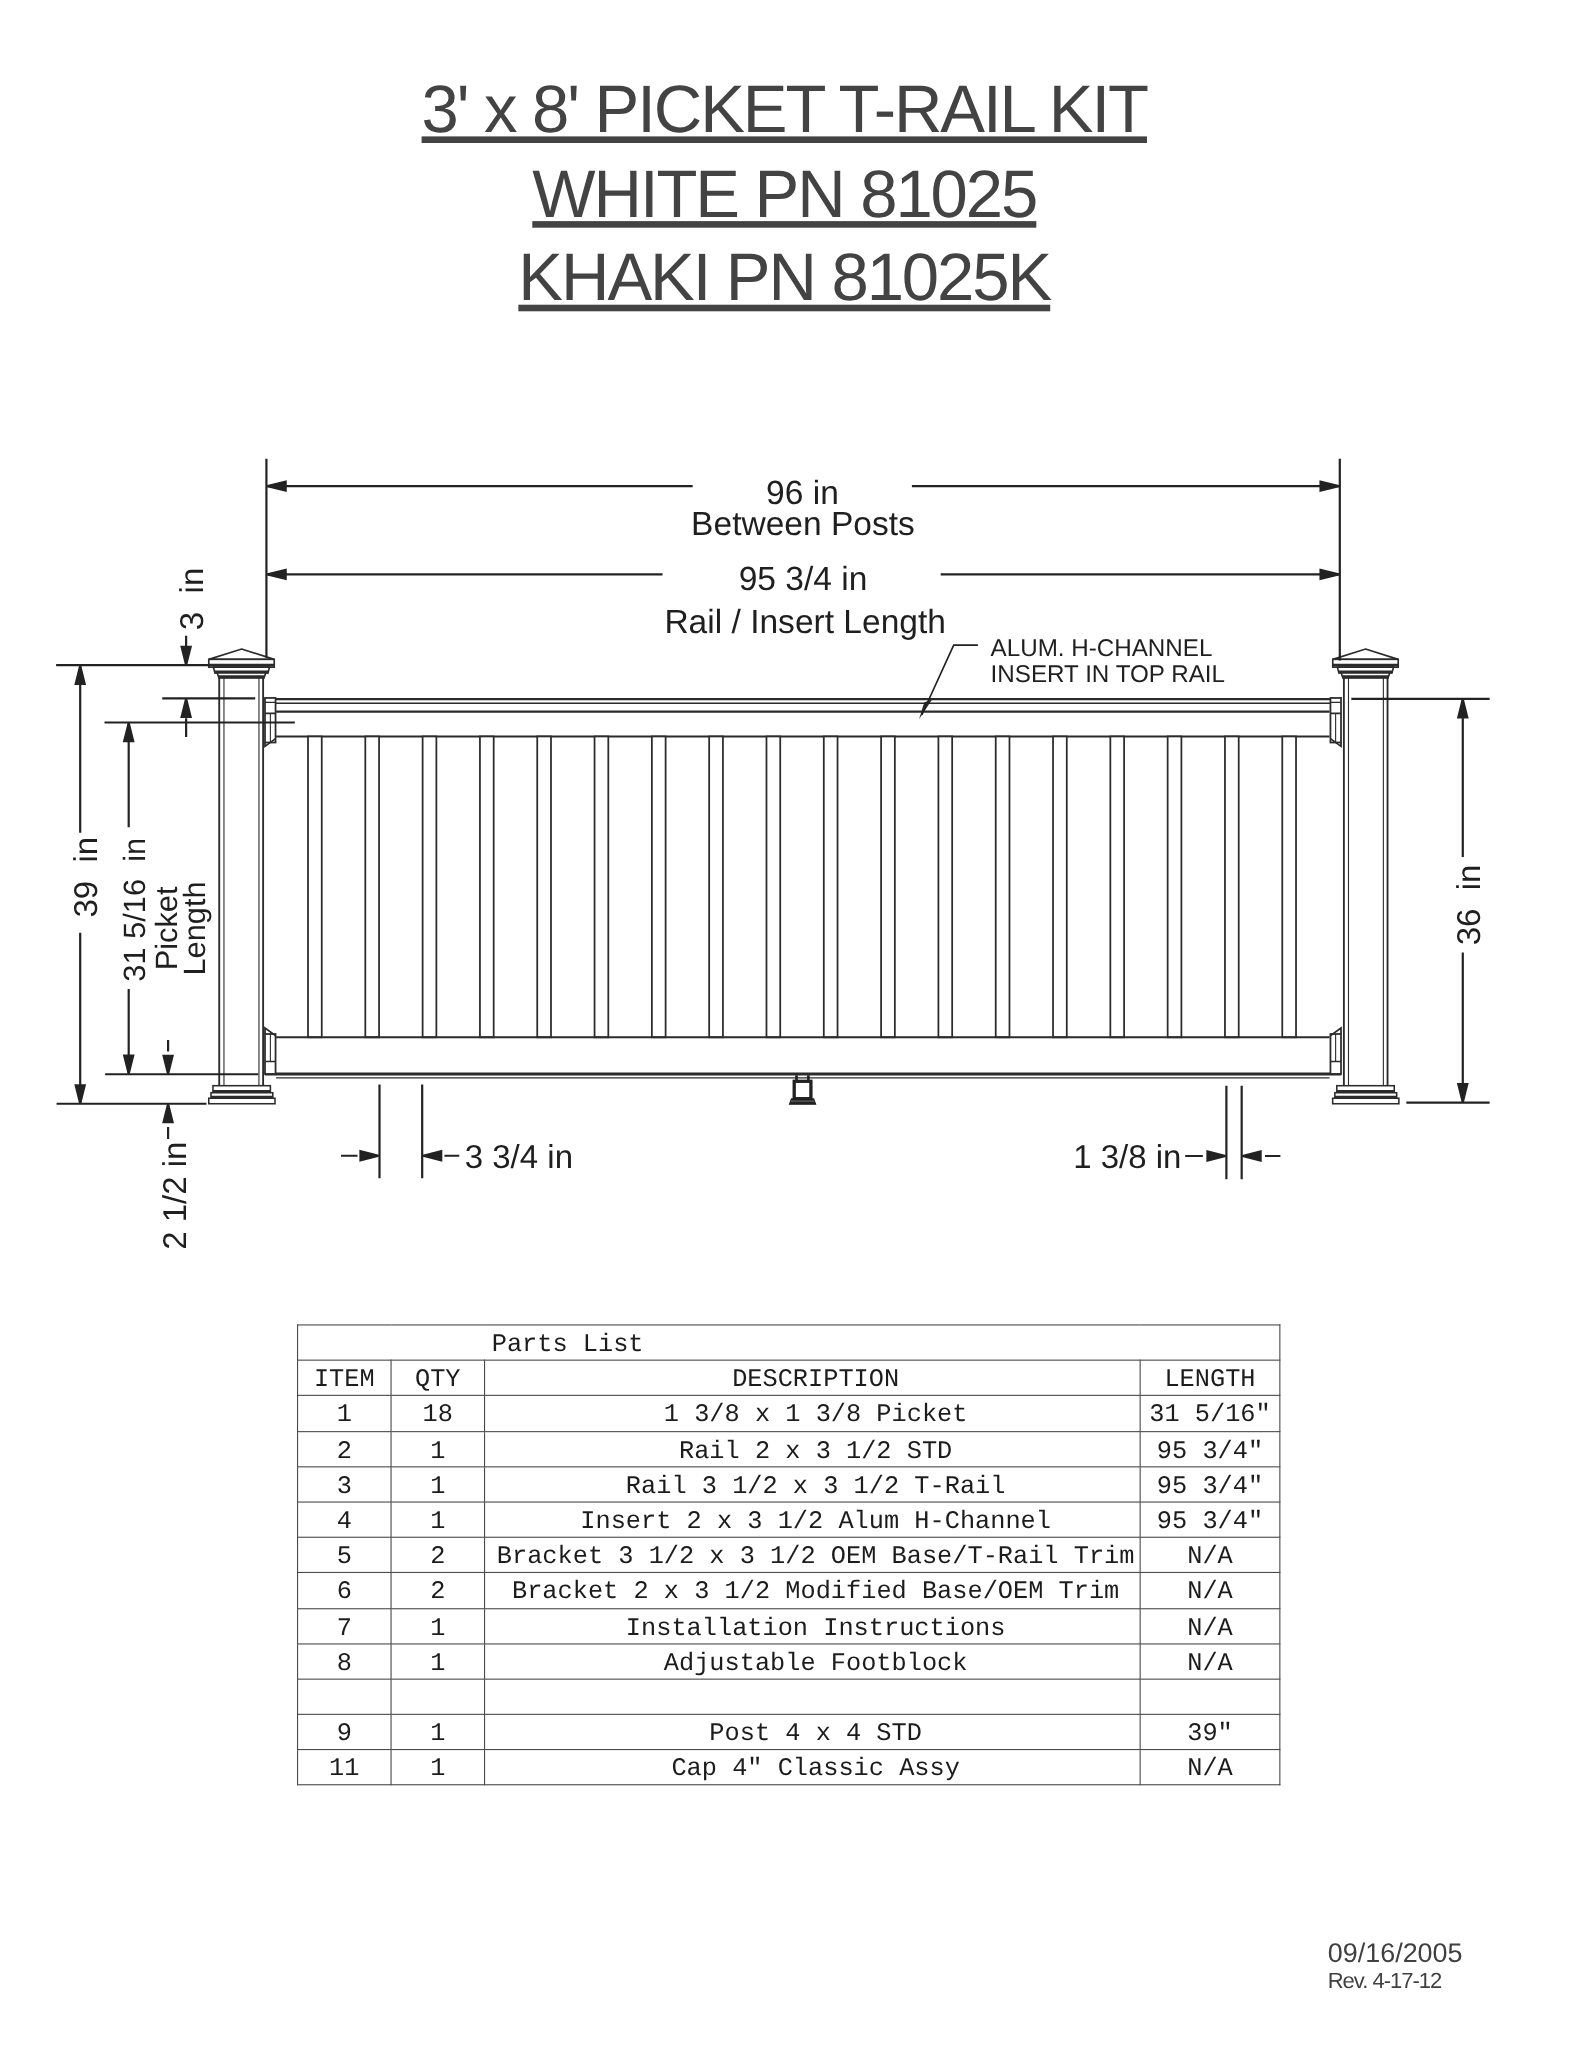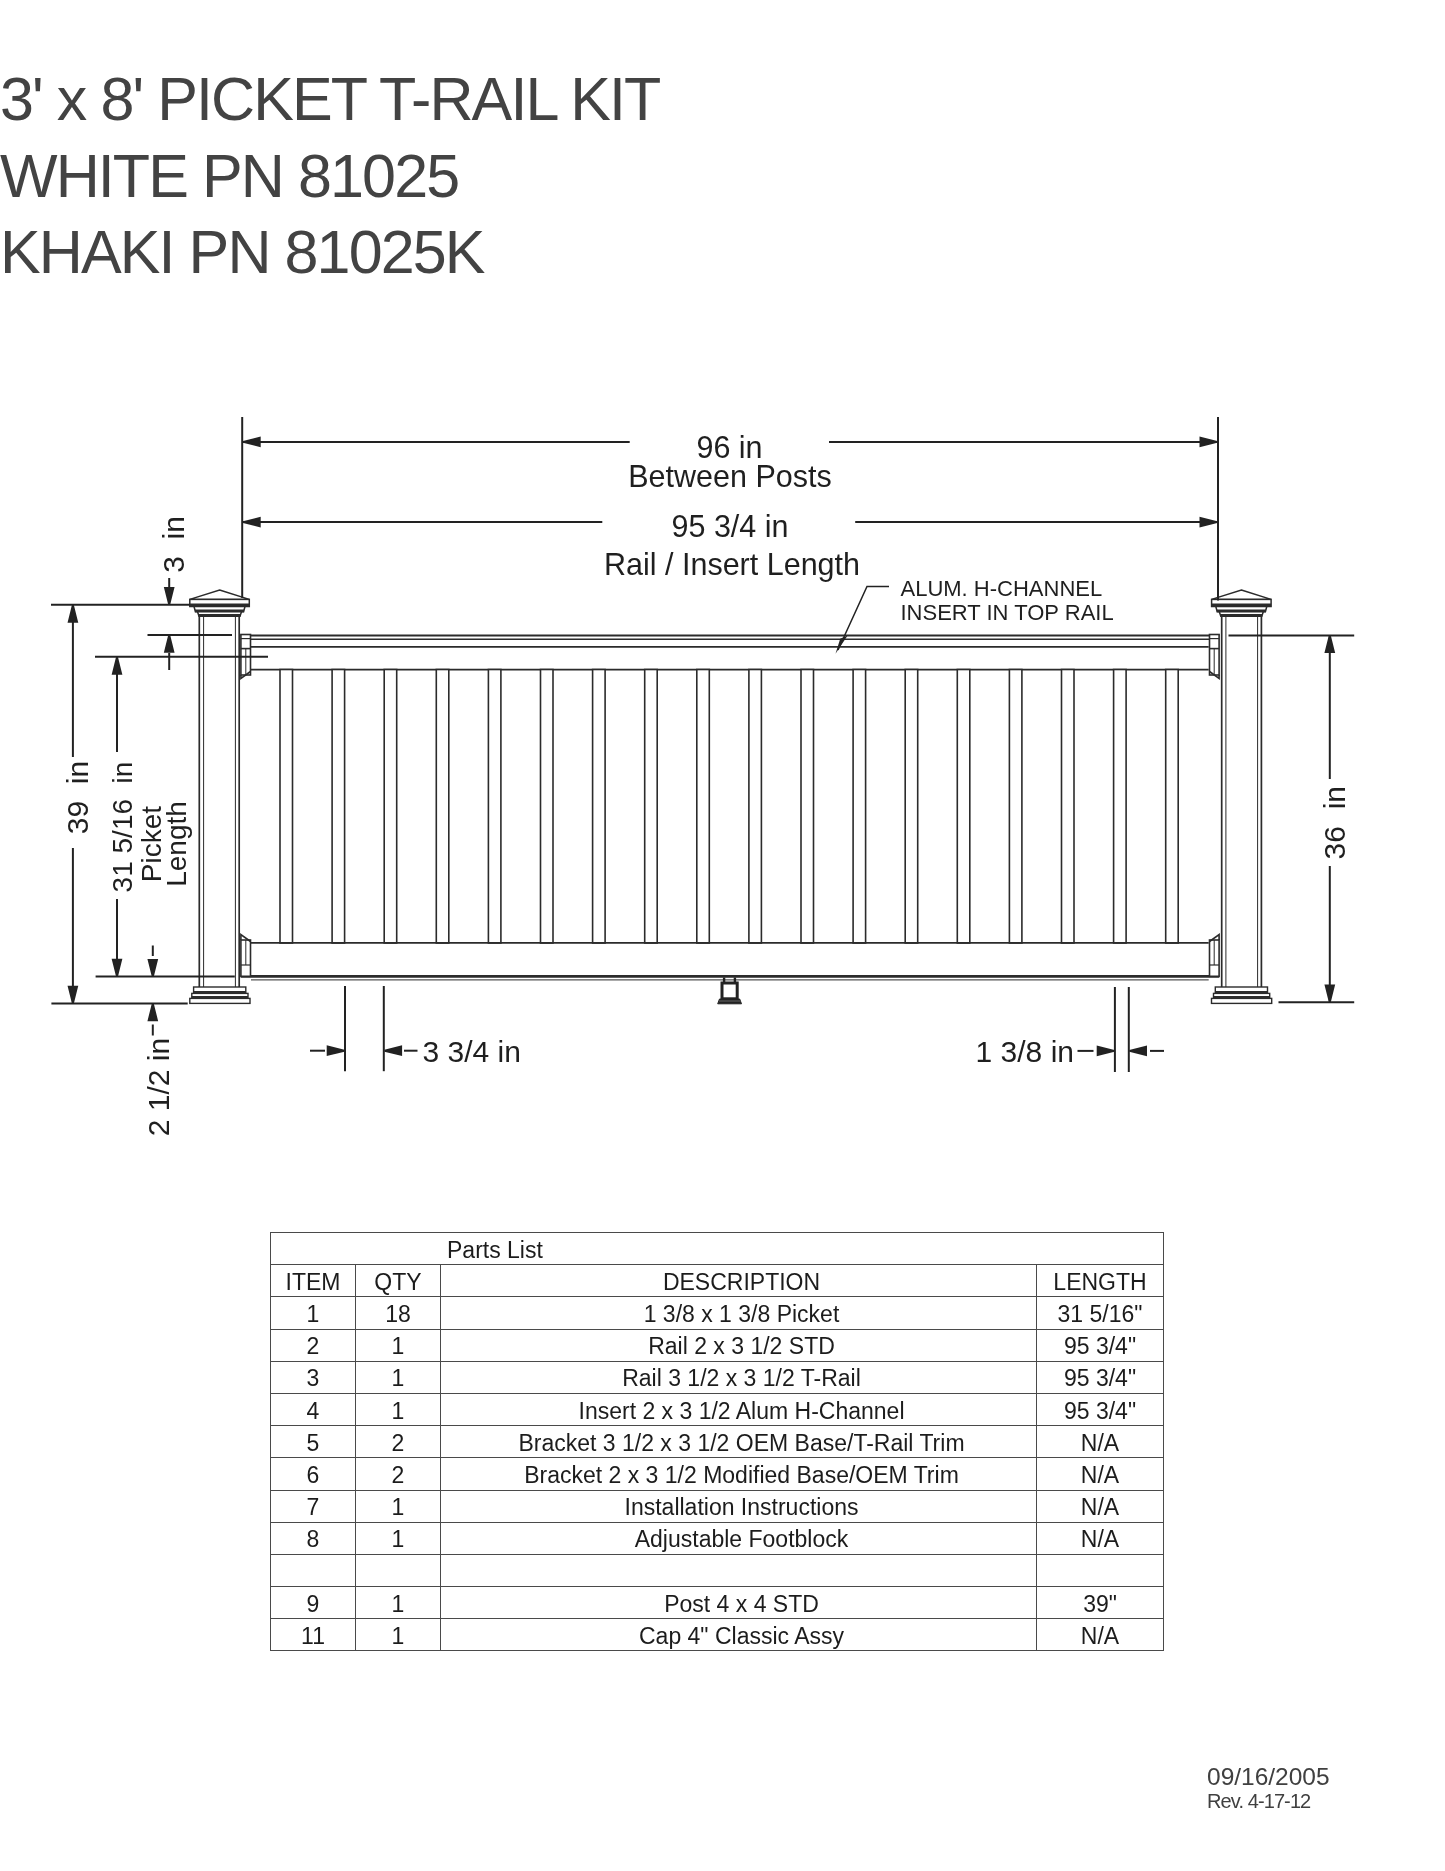--- a/index.html
+++ b/index.html
@@ -1,18 +1,18 @@
 <!DOCTYPE html>
 <html><head><meta charset="utf-8"><title>3x8 Picket T-Rail Kit</title>
 <style>
 html,body{margin:0;padding:0;background:#ffffff;}
 html{filter:grayscale(1);}
 body{width:1445px;height:1871px;position:relative;font-family:"Liberation Sans",sans-serif;overflow:hidden;}
-.title{position:absolute;left:0;top:61px;width:1426px;text-align:left;font-size:61px;line-height:76.5px;color:#a21caf;letter-spacing:-1.9px;}
-.ptable{position:absolute;left:270px;top:1232px;border-collapse:collapse;table-layout:fixed;}
+.title{position:absolute;left:0;top:61px;width:1426px;text-align:center;font-size:61px;line-height:76.5px;color:#a21caf;letter-spacing:-1.9px;text-decoration:underline;}
+.ptable{position:absolute;left:270px;top:1204px;border-collapse:collapse;table-layout:fixed;font-family:Liberation Mono, monospace;}
 .ptable td{border:1.4px solid #4a4a4a;height:28.2px;padding:3px 0 0 0;font-size:23px;color:#1c1c1c;text-align:center;vertical-align:middle;overflow:hidden;white-space:nowrap;}
 .ptable td.c2{text-align:center;padding-left:6px;}
 .ptable col.w0{width:85px} .ptable col.w1{width:85px} .ptable col.w2{width:596px} .ptable col.w3{width:127px}
 .footer{position:absolute;left:1207px;top:1764px;color:#404040;}
 .footer .d1{font-size:24.5px;line-height:25px;}
 .footer .d2{font-size:20px;line-height:24px;letter-spacing:-0.9px;}
 </style></head>
 <body>
 
 <div class="title">3' x 8' PICKET T-RAIL KIT<br>WHITE PN 81025<br>KHAKI PN 81025K</div>

